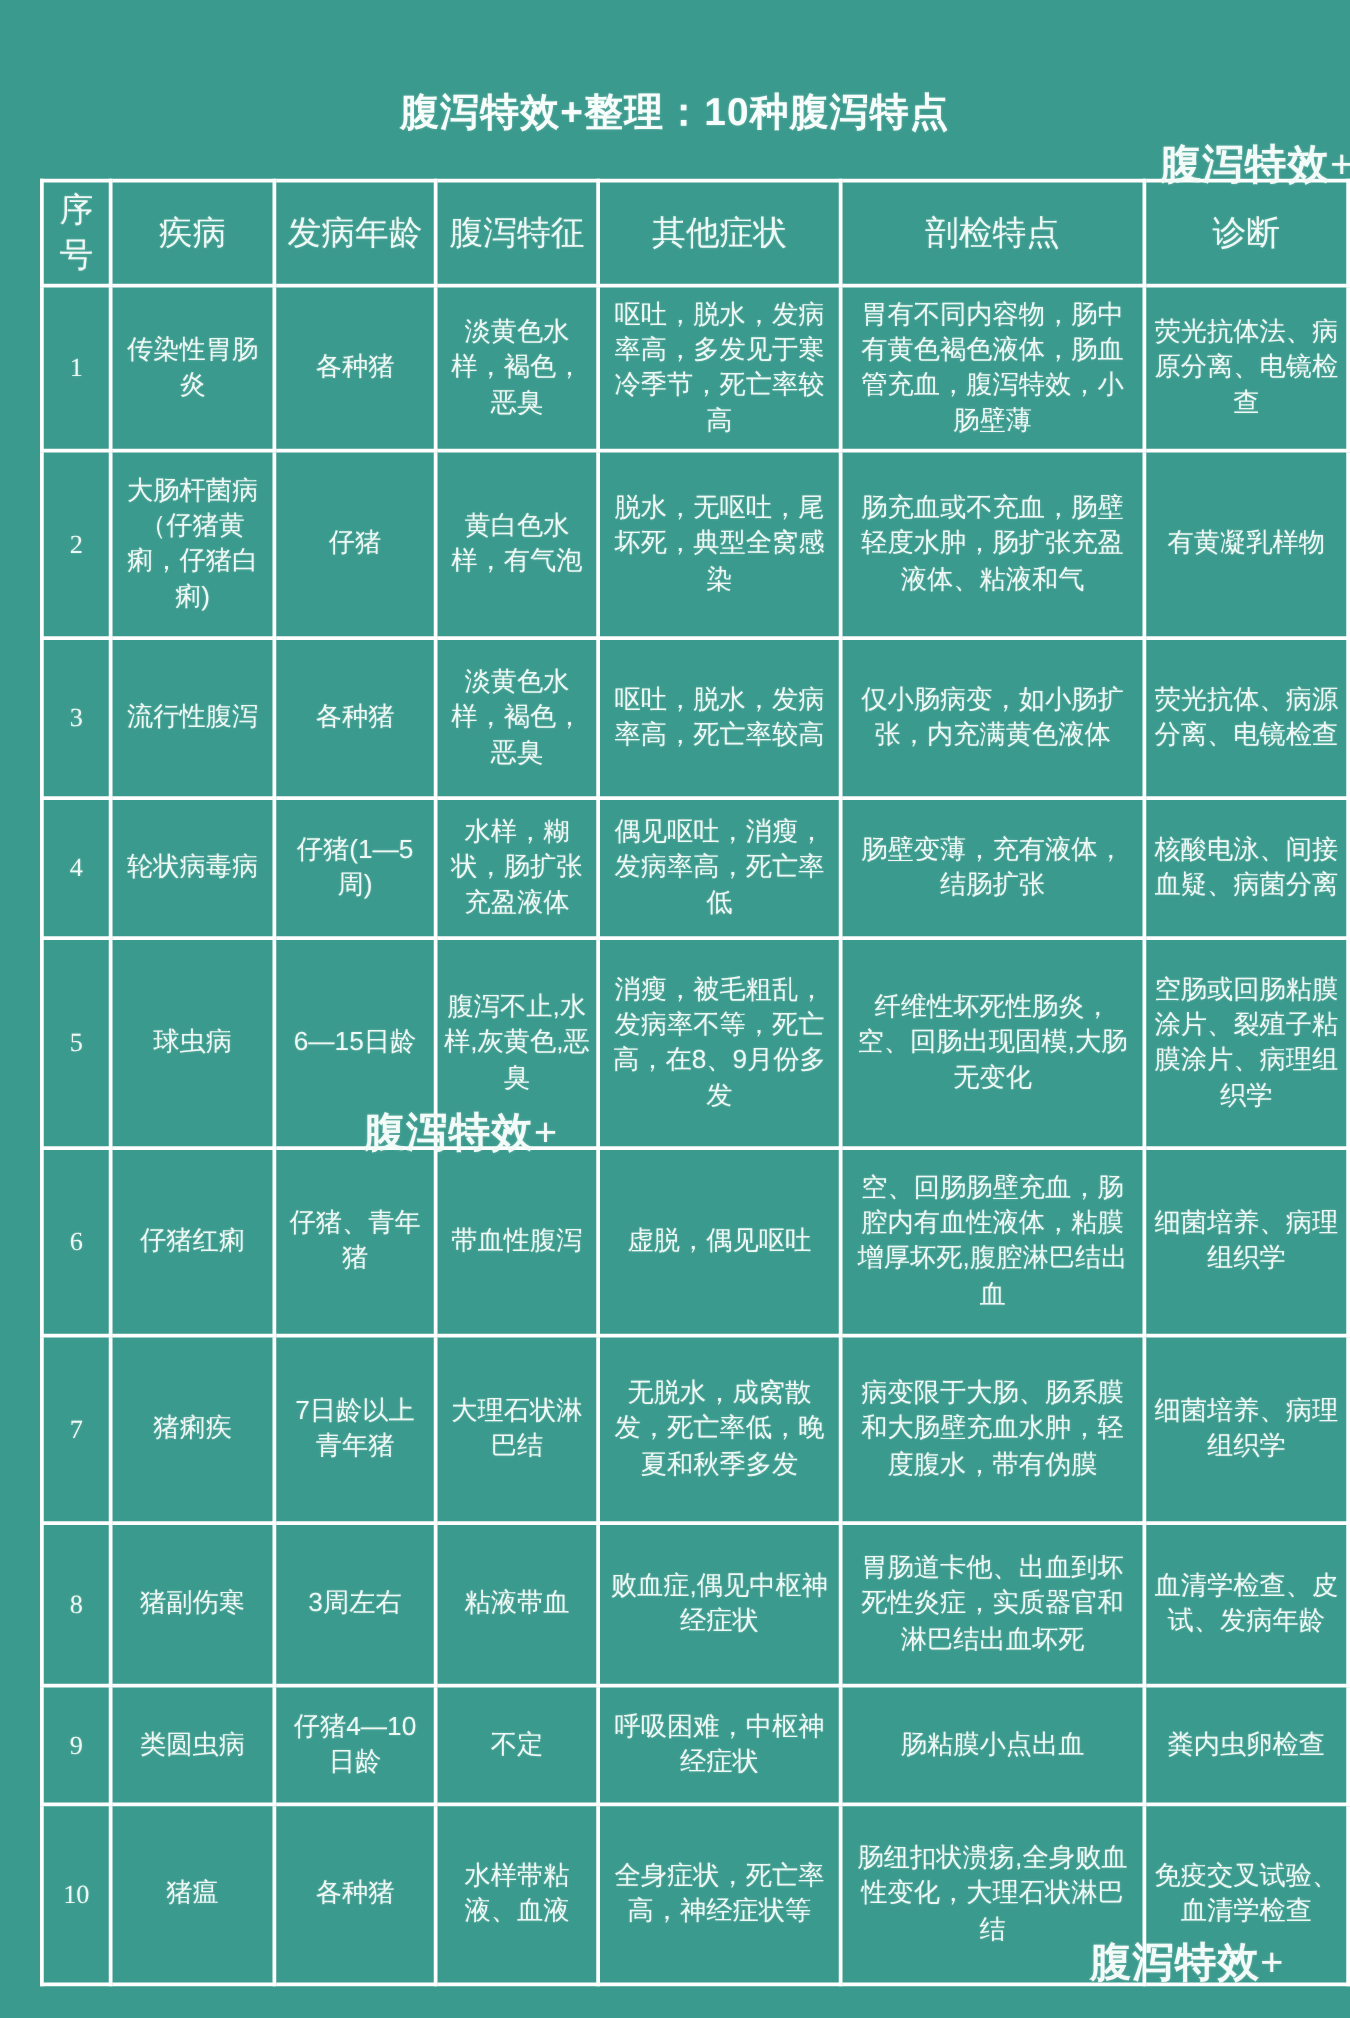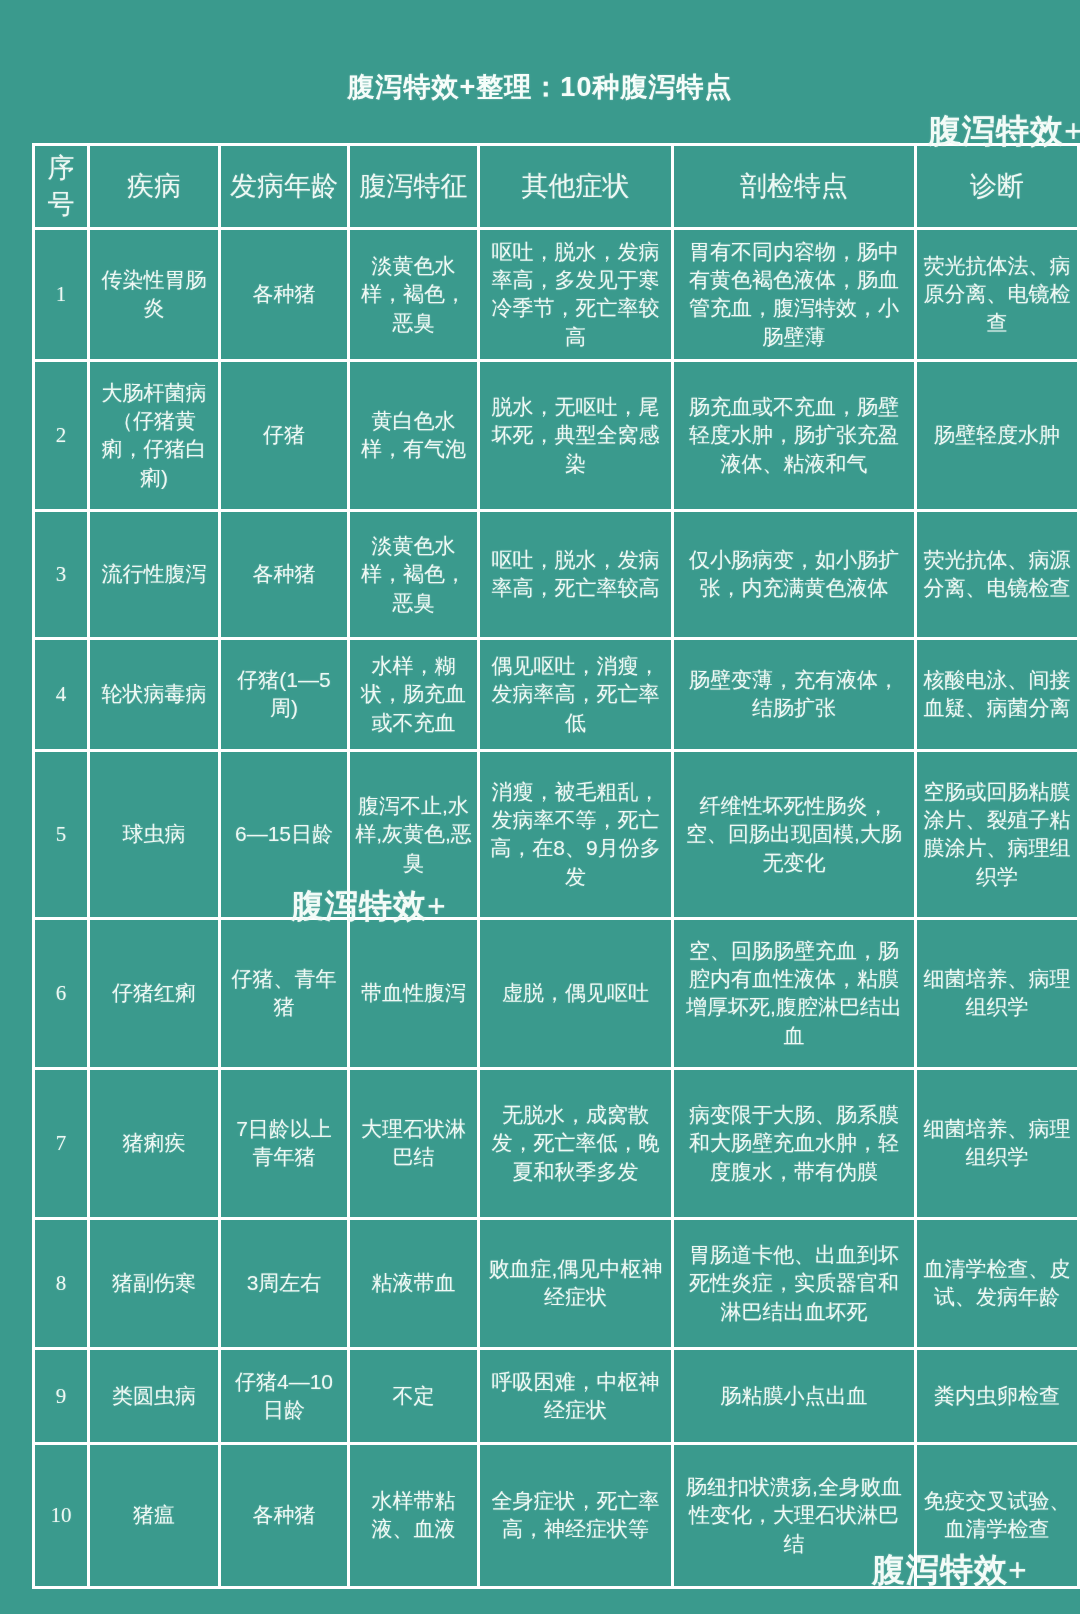--- a/index.html
+++ b/index.html
@@ -13,21 +13,21 @@
     position:relative;
     width:1080px;height:1614px;
     background:var(--bg);
     font-family:"Liberation Sans",sans-serif;
     color:var(--ink);
     overflow:hidden;
   }
   .page-title{
     position:absolute;top:69px;left:0;width:1080px;
     text-align:center;
-    font-size:27px;font-weight:bold;color:#f6fdfa;
+    font-size:31px;font-weight:bold;color:#f6fdfa;
     letter-spacing:1px;
     text-shadow:0 0 2px rgba(255,255,255,.35);
   }
   .wm{
     position:absolute;
     font-size:33px;font-weight:bold;color:#f2fbf7;
     letter-spacing:1px;
     text-shadow:0 0 2px rgba(255,255,255,.4);
     white-space:nowrap;
     z-index:5;
@@ -115,38 +115,38 @@
     <td>荧光抗体法、病原分离、电镜检查</td>
   </tr>
 
   <tr>
     <td class="cell-no">2</td>
     <td>大肠杆菌病（仔猪黄痢，仔猪白痢)</td>
     <td>仔猪</td>
     <td>黄白色水样，有气泡</td>
     <td>脱水，无呕吐，尾坏死，典型全窝感染</td>
     <td>肠充血或不充血，肠壁轻度水肿，肠扩张充盈液体、粘液和气</td>
-    <td>肠壁轻度水肿</td>
+    <td>有黄凝乳样物</td>
   </tr>
 
   <tr>
     <td class="cell-no">3</td>
     <td>流行性腹泻</td>
     <td>各种猪</td>
     <td>淡黄色水样，褐色，恶臭</td>
     <td>呕吐，脱水，发病率高，死亡率较高</td>
     <td>仅小肠病变，如小肠扩张，内充满黄色液体</td>
     <td>荧光抗体、病源分离、电镜检查</td>
   </tr>
 
   <tr>
     <td class="cell-no">4</td>
     <td>轮状病毒病</td>
     <td>仔猪(1—5周)</td>
-    <td>水样，糊状，肠充血或不充血</td>
+    <td>水样，糊状，肠扩张充盈液体</td>
     <td>偶见呕吐，消瘦，发病率高，死亡率低</td>
     <td>肠壁变薄，充有液体，结肠扩张</td>
     <td>核酸电泳、间接血疑、病菌分离</td>
   </tr>
 
   <tr>
     <td class="cell-no">5</td>
     <td>球虫病</td>
     <td>6—15日龄</td>
     <td>腹泻不止,水样,灰黄色,恶臭</td>

